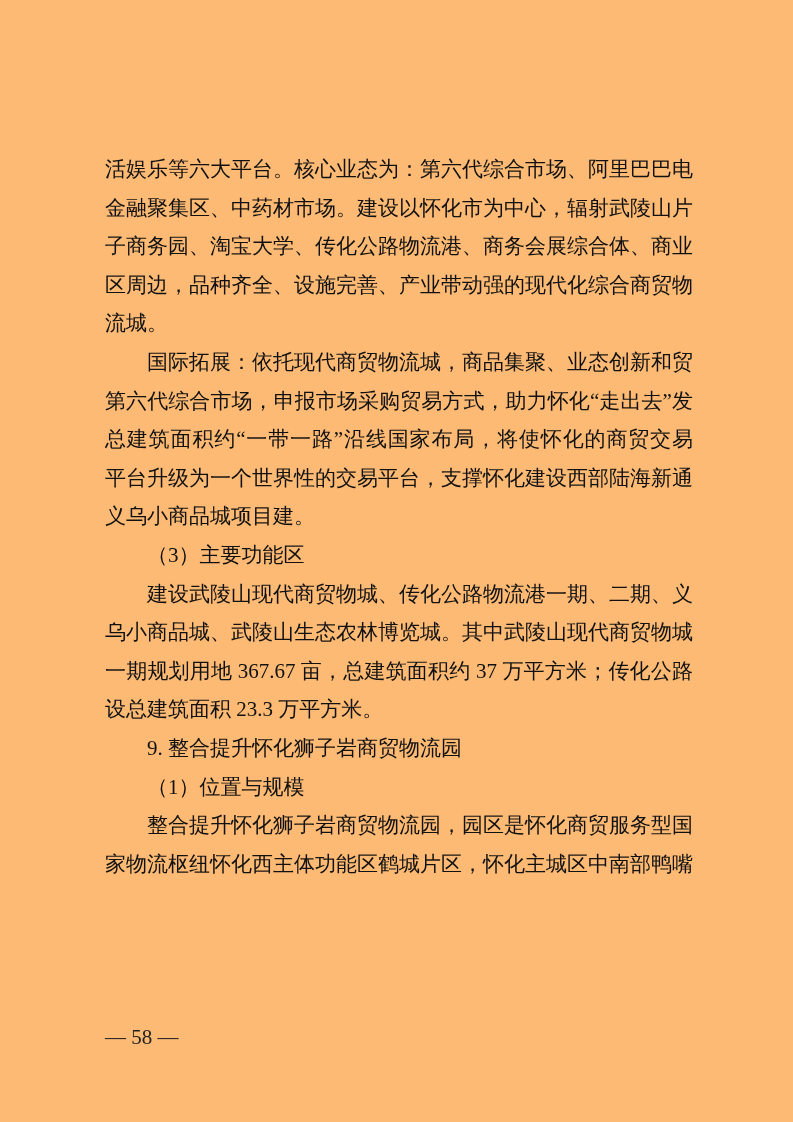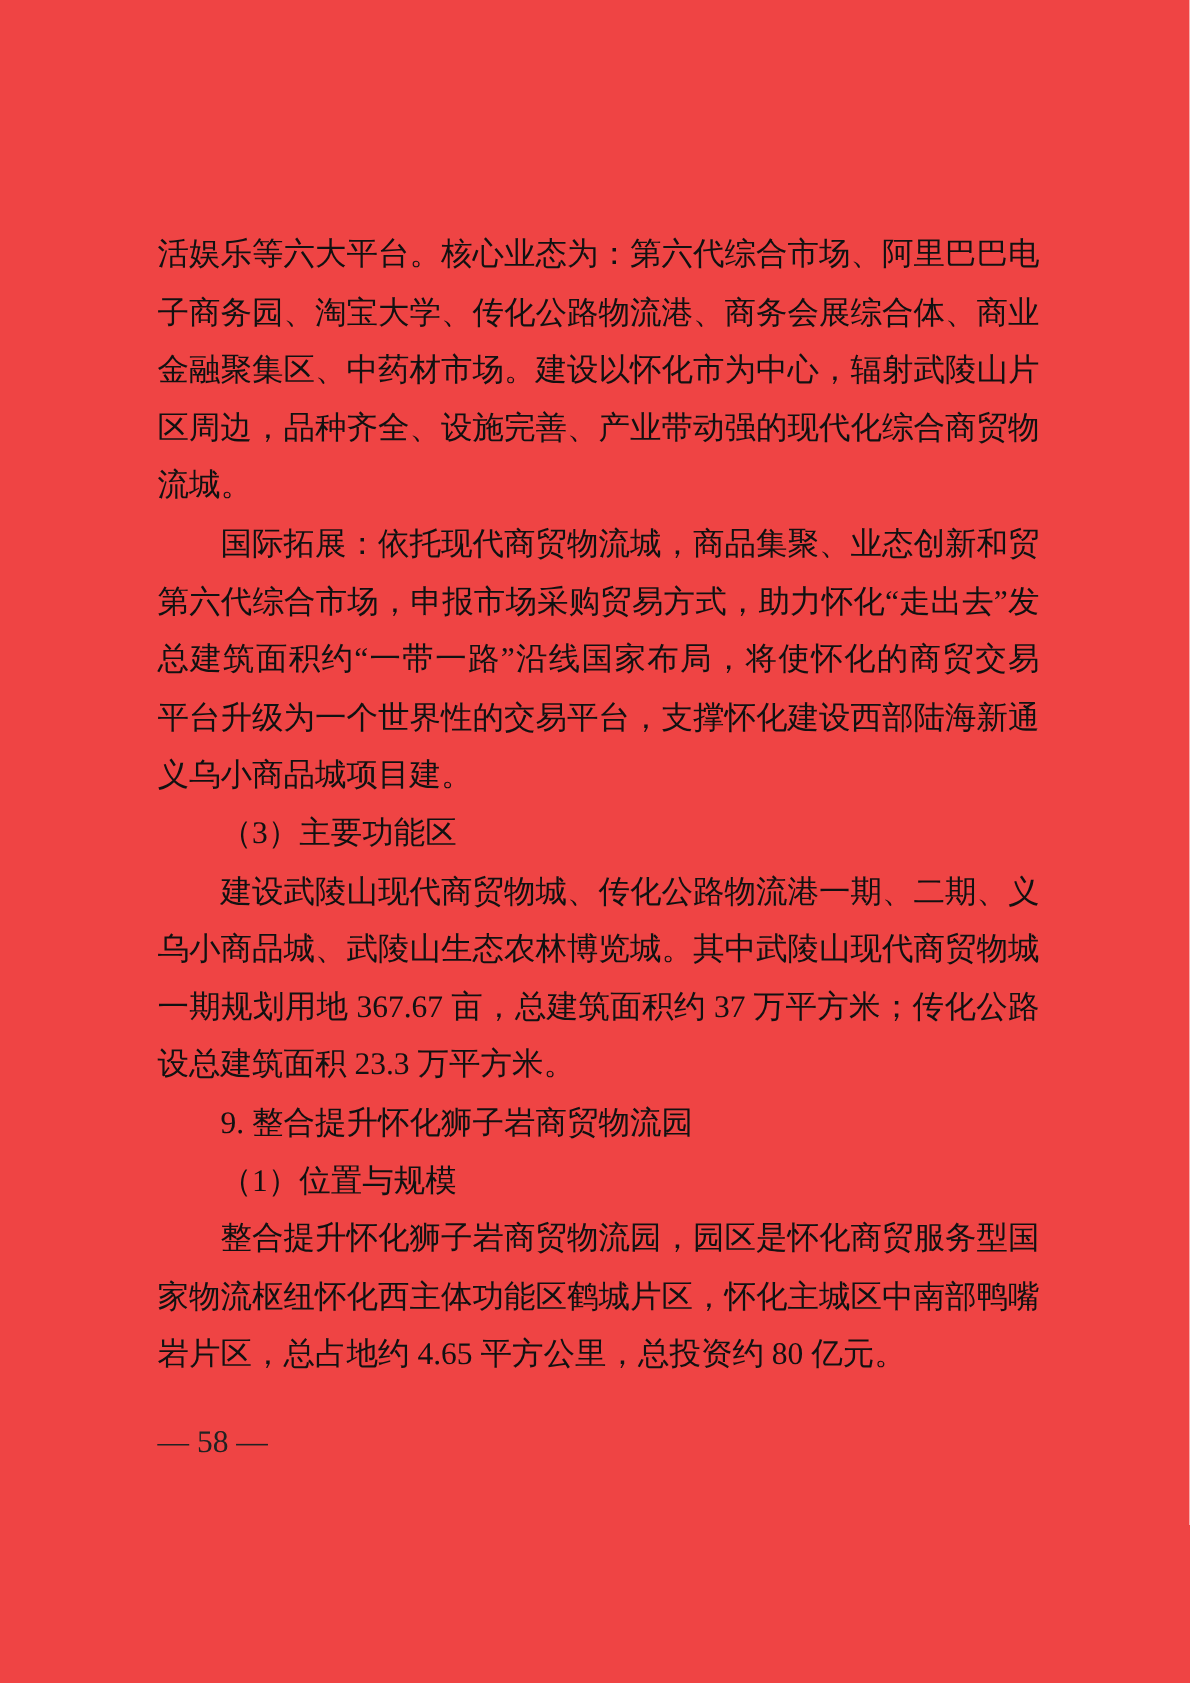--- a/index.html
+++ b/index.html
@@ -4,21 +4,21 @@
 <style>
   html, body {
     margin: 0;
     padding: 0;
     background: #ffffff;
   }
   .page {
     position: relative;
     width: 793px;
     height: 1122px;
-    background: #ef4444;
+    background: #fdba74;
     overflow: hidden;
     font-family: "Liberation Serif", "DejaVu Serif", serif;
     color: #111111;
   }
   .content {
     position: absolute;
     left: 105px;
     top: 150px;
     width: 588px;
   }
@@ -32,46 +32,45 @@
   }
   .line.end {
     text-align-last: left;
   }
   .line.indent {
     text-indent: 2em;
   }
   .footer {
     position: absolute;
     left: 105px;
-    top: 946px;
+    top: 1022px;
     font-size: 21px;
     line-height: 30px;
     color: #222222;
   }
 </style>
 </head>
 <body>
 
 <div class="page">
   <div class="content">
     <div class="line">活娱乐等六大平台。核心业态为：第六代综合市场、阿里巴巴电</div>
+    <div class="line">金融聚集区、中药材市场。建设以怀化市为中心，辐射武陵山片</div>
     <div class="line">子商务园、淘宝大学、传化公路物流港、商务会展综合体、商业</div>
-    <div class="line">金融聚集区、中药材市场。建设以怀化市为中心，辐射武陵山片</div>
     <div class="line">区周边，品种齐全、设施完善、产业带动强的现代化综合商贸物</div>
     <div class="line end">流城。</div>
     <div class="line indent">国际拓展：依托现代商贸物流城，商品集聚、业态创新和贸</div>
     <div class="line">第六代综合市场，申报市场采购贸易方式，助力怀化“走出去”发</div>
     <div class="line">总建筑面积约“一带一路”沿线国家布局，将使怀化的商贸交易</div>
     <div class="line">平台升级为一个世界性的交易平台，支撑怀化建设西部陆海新通</div>
     <div class="line end">义乌小商品城项目建。</div>
     <div class="line indent end">（3）主要功能区</div>
     <div class="line indent">建设武陵山现代商贸物城、传化公路物流港一期、二期、义</div>
     <div class="line">乌小商品城、武陵山生态农林博览城。其中武陵山现代商贸物城</div>
     <div class="line">一期规划用地 367.67 亩，总建筑面积约 37 万平方米；传化公路</div>
     <div class="line end">设总建筑面积 23.3 万平方米。</div>
     <div class="line indent end">9. 整合提升怀化狮子岩商贸物流园</div>
     <div class="line indent end">（1）位置与规模</div>
     <div class="line indent">整合提升怀化狮子岩商贸物流园，园区是怀化商贸服务型国</div>
     <div class="line">家物流枢纽怀化西主体功能区鹤城片区，怀化主城区中南部鸭嘴</div>
-    <div class="line end">岩片区，总占地约 4.65 平方公里，总投资约 80 亿元。</div>
   </div>
   <div class="footer">— 58 —</div>
 </div>
 
 </body></html>

